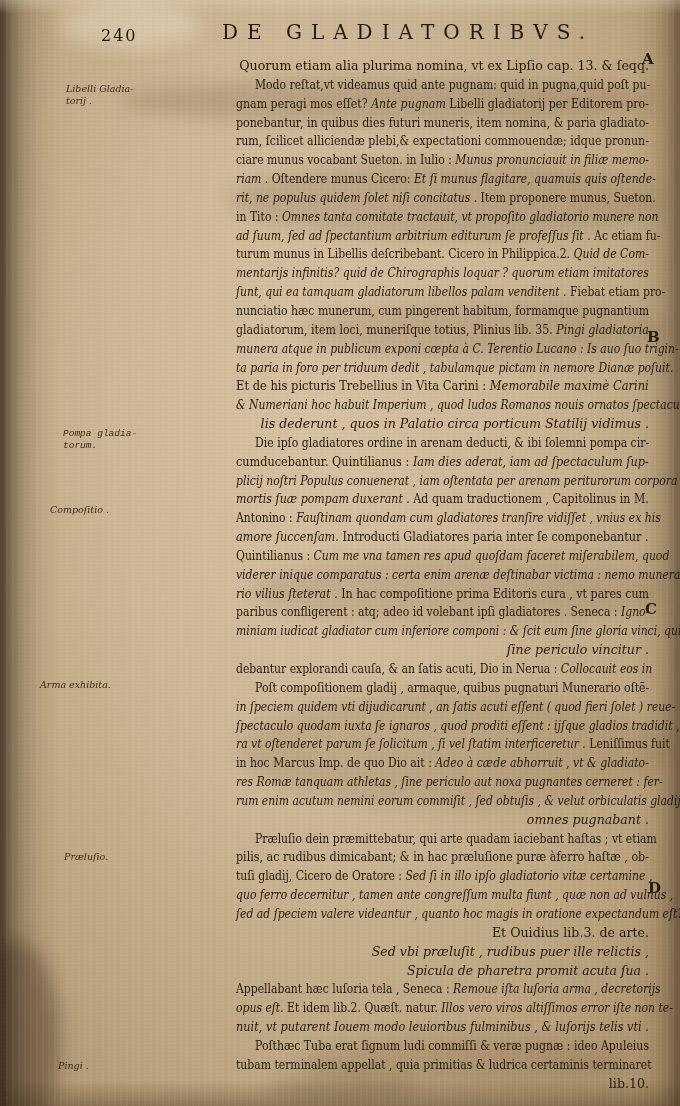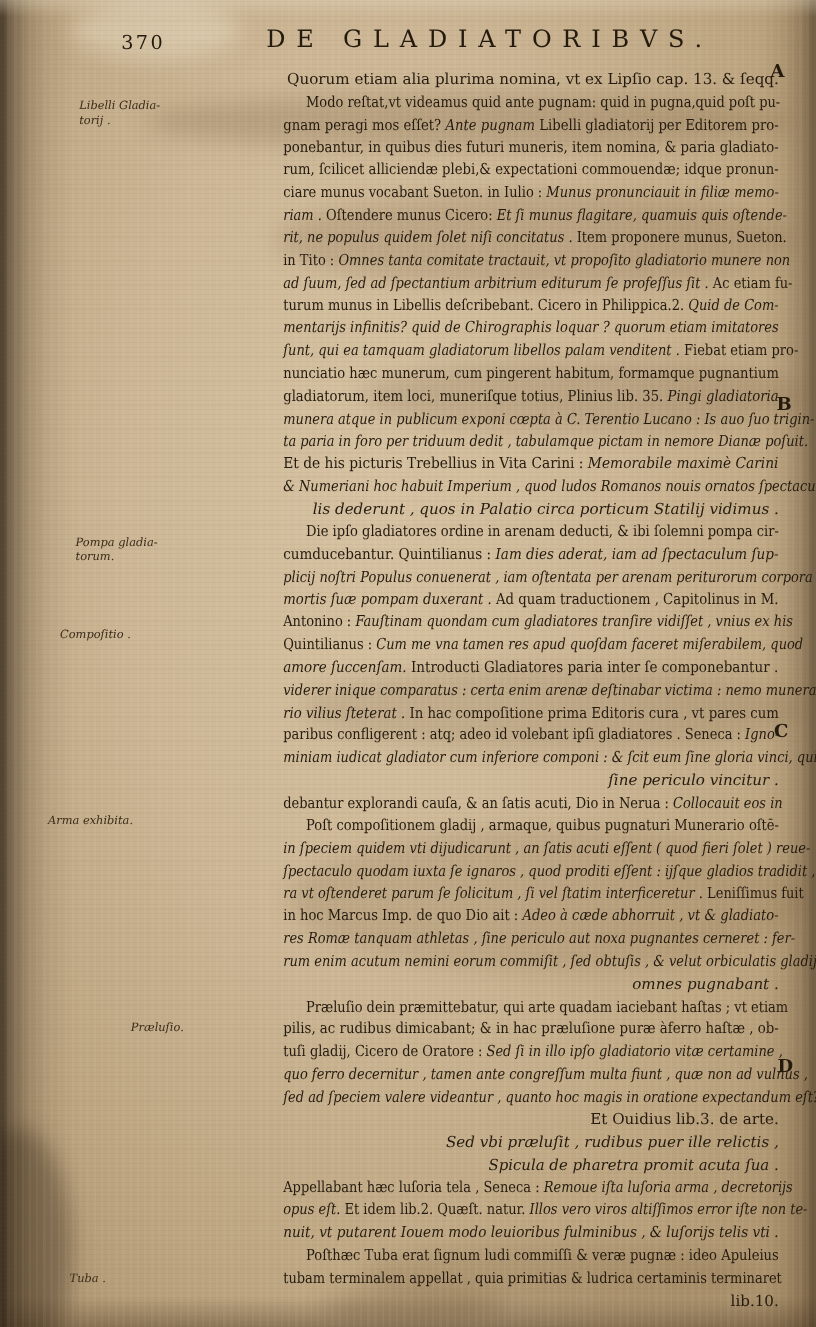--- a/index.html
+++ b/index.html
@@ -55,24 +55,24 @@
   .line.para{padding-left:19px;}
   .line.v1{padding-left:133px;text-decoration:underline;}
   .line.v2{padding-left:171px;}
   .line.right{text-align:right;}
   .it{font-style:italic;}
 
   
   .margin-note{position:absolute;z-index:10;font-style:italic;font-size:9.5px;
     line-height:11.5px;color:#3a2b19;white-space:pre-line;width:140px;}
   .mn1{left:66px;top:83px;}
-  .mn2{left:63px;top:447px;}
-  .mn3{left:50px;top:524px;font-style:italic;}
+  .mn2{left:63px;top:428px;font-family:Liberation Mono, monospace;}
+  .mn3{left:50px;top:504px;font-style:italic;}
   .mn4{left:40px;top:679px;}
-  .mn5{left:64px;top:851px;margin-left:45px;}
+  .mn5{left:64px;top:851px;}
   .mn6{left:58px;top:1060px;}
 
   
   .marker{position:absolute;z-index:10;font-size:15px;font-weight:bold;color:#241a0e;}
   .mk-a{left:642px;top:50px;}
   .mk-b{left:647px;top:328px;}
   .mk-c{left:645px;top:600px;}
   .mk-d{left:648px;top:879px;}
 </style>
 </head>
@@ -89,32 +89,32 @@
   <div class="stain s7"></div>
   <div class="stain s8"></div>
   <div class="stain s9"></div>
 
   <div class="edge edge-left"></div>
   <div class="edge edge-right"></div>
   <div class="edge edge-bottom"></div>
   <div class="edge edge-top"></div>
 
   <div id="header">
-    <span id="page-number">370</span>
+    <span id="page-number">240</span>
     <span id="page-title">DE GLADIATORIBVS.</span>
   </div>
 
   <div class="margin-note mn1">Libelli Gladia-
 torij .</div>
   <div class="margin-note mn2">Pompa gladia-
 torum.</div>
   <div class="margin-note mn3">Compoſitio .</div>
   <div class="margin-note mn4">Arma exhibita.</div>
   <div class="margin-note mn5">Præluſio.</div>
-  <div class="margin-note mn6">Tuba .</div>
+  <div class="margin-note mn6">Pingi .</div>
 
   <span class="marker mk-a">A</span>
   <span class="marker mk-b">B</span>
   <span class="marker mk-c">C</span>
   <span class="marker mk-d">D</span>
 
   <div id="text-block">
       <div class="line"><span class="ln"><span>Quorum etiam alia plurima nomina, vt ex Lipſio cap. 13. &amp; ſeqq.</span></span></div>
       <div class="line para"><span class="ln" style="transform: scaleX(0.86);"><span>Modo reſtat,vt videamus quid ante pugnam: quid in pugna,quid poſt pu-</span></span></div>
       <div class="line"><span class="ln" style="transform: scaleX(0.87315);"><span>gnam peragi mos eſſet? </span><span class="it">Ante pugnam </span><span>Libelli gladiatorij  per Editorem pro-</span></span></div>
@@ -133,22 +133,22 @@
       <div class="line"><span class="ln" style="transform: scaleX(0.86);"><span class="it">munera atque in  publicum exponi cœpta à C. Terentio Lucano : Is auo ſuo trigin-</span></span></div>
       <div class="line"><span class="ln" style="transform: scaleX(0.86);"><span class="it">ta paria in foro per triduum dedit , tabulamque pictam in nemore Dianæ  poſuit.</span></span></div>
       <div class="line"><span class="ln" style="transform: scaleX(0.9117);"><span>Et de his picturis Trebellius in Vita Carini :  </span><span class="it">Memorabile  maximè Carini</span></span></div>
       <div class="line"><span class="ln" style="transform: scaleX(0.86);"><span class="it">&amp; Numeriani hoc habuit Imperium , quod ludos Romanos nouis ornatos  ſpectacu-</span></span></div>
       <div class="line"><span class="ln"><span class="it">lis dederunt ,  quos in Palatio circa porticum Statilij  vidimus .</span></span></div>
       <div class="line para"><span class="ln" style="transform: scaleX(0.865934);"><span>Die ipſo gladiatores ordine in arenam deducti, &amp; ibi ſolemni pompa cir-</span></span></div>
       <div class="line"><span class="ln" style="transform: scaleX(0.895879);"><span>cumducebantur. Quintilianus : </span><span class="it">Iam dies aderat, iam ad  ſpectaculum  ſup-</span></span></div>
       <div class="line"><span class="ln" style="transform: scaleX(0.86);"><span class="it">plicij noſtri Populus conuenerat , iam oſtentata per arenam periturorum corpora</span></span></div>
       <div class="line"><span class="ln" style="transform: scaleX(0.876858);"><span class="it">mortis ſuæ pompam  duxerant . </span><span>Ad quam traductionem ,  Capitolinus in M.</span></span></div>
       <div class="line"><span class="ln" style="transform: scaleX(0.86);"><span>Antonino : </span><span class="it">Fauſtinam quondam cum gladiatores tranſire vidiſſet , vnius ex his</span></span></div>
+      <div class="line"><span class="ln" style="transform: scaleX(0.893939);"><span class="it">amore ſuccenſam. </span><span>Introducti Gladiatores paria inter ſe componebantur .</span></span></div>
       <div class="line"><span class="ln" style="transform: scaleX(0.86);"><span>Quintilianus : </span><span class="it">Cum me vna tamen res apud quoſdam  faceret miſerabilem, quod</span></span></div>
-      <div class="line"><span class="ln" style="transform: scaleX(0.893939);"><span class="it">amore ſuccenſam. </span><span>Introducti Gladiatores paria inter ſe componebantur .</span></span></div>
       <div class="line"><span class="ln" style="transform: scaleX(0.86);"><span class="it">viderer inique comparatus : certa enim arenæ deſtinabar victima : nemo munera-</span></span></div>
       <div class="line"><span class="ln" style="transform: scaleX(0.878723);"><span class="it">rio vilius ſteterat . </span><span>In hac compoſitione prima Editoris cura , vt  pares cum</span></span></div>
       <div class="line"><span class="ln" style="transform: scaleX(0.860417);"><span>paribus confligerent : atq; adeo id volebant ipſi gladiatores . Seneca : </span><span class="it">Igno-</span></span></div>
       <div class="line"><span class="ln" style="transform: scaleX(0.86);"><span class="it">miniam iudicat gladiator cum  inferiore componi : &amp; ſcit eum ſine gloria vinci, qui</span></span></div>
       <div class="line"><span class="ln"><span class="it">ſine periculo vincitur .</span></span></div>
       <div class="line"><span class="ln" style="transform: scaleX(0.86);"><span>debantur explorandi cauſa, &amp; an ſatis acuti, Dio in Nerua : </span><span class="it">Collocauit eos in</span></span></div>
       <div class="line para"><span class="ln" style="transform: scaleX(0.865934);"><span>Poſt compoſitionem gladij , armaque, quibus pugnaturi Munerario oſtē-</span></span></div>
       <div class="line"><span class="ln" style="transform: scaleX(0.86);"><span class="it">in ſpeciem quidem vti dijudicarunt , an ſatis acuti eſſent ( quod fieri ſolet ) reue-</span></span></div>
       <div class="line"><span class="ln" style="transform: scaleX(0.86);"><span class="it">ſpectaculo quodam iuxta ſe ignaros , quod proditi eſſent : ijſque gladios tradidit ,</span></span></div>
       <div class="line"><span class="ln" style="transform: scaleX(0.86);"><span class="it">ra vt oſtenderet parum ſe  ſolicitum , ſi vel ſtatim interficeretur . </span><span>Leniſſimus fuit</span></span></div>

